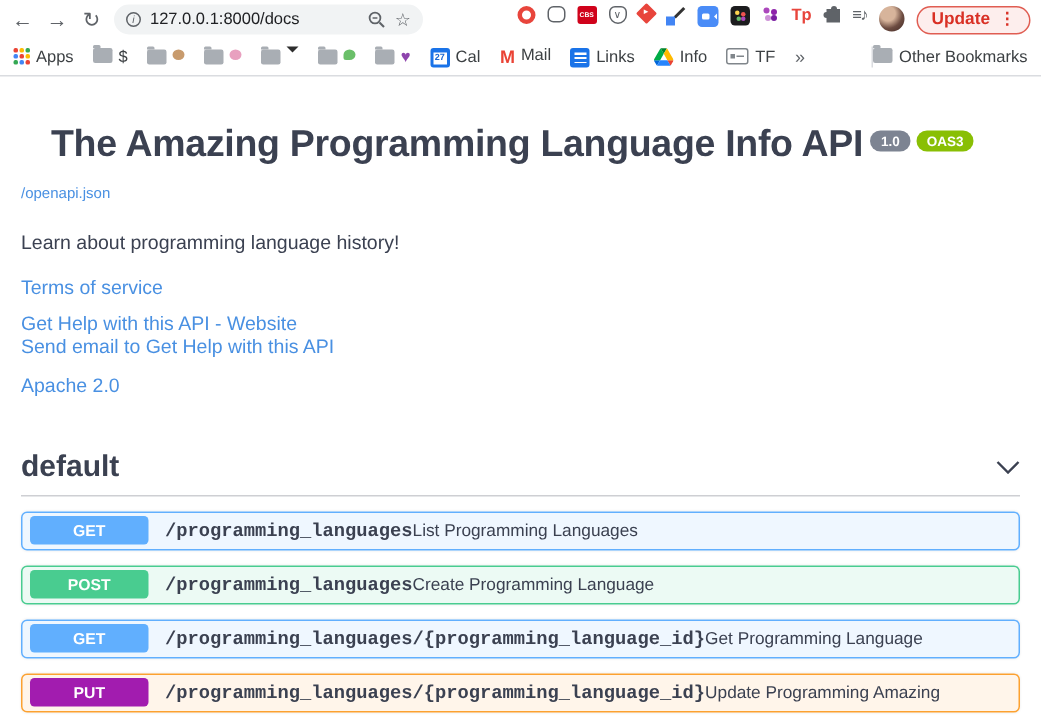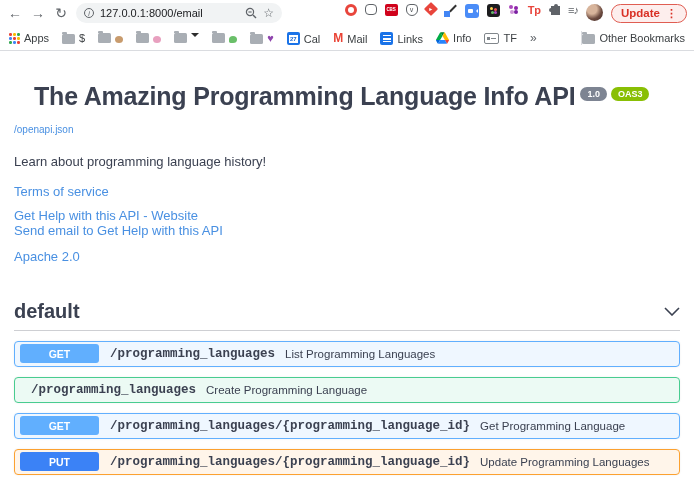--- a/index.html
+++ b/index.html
@@ -50,21 +50,21 @@
   .avatar { width:17px; height:17px; border-radius:50%;
             background:radial-gradient(circle at 35% 30%, #d7b49b 0 30%, #6d4c41 60%, #3e2723 100%); }
   .update { display:flex; align-items:center; gap:6px; padding:2px 9px; height:19px;
             border:1.5px solid #e05d52; border-radius:11px; background:#fdeeed;
             color:#d93025; font-size:11.5px; font-weight:bold; }
   .kebab { color:#d93025; font-size:11px; line-height:1; }
 
   
   .bookmarks { height:25px; display:flex; align-items:center; gap:13px; padding:0 9px;
                border-bottom:1px solid #dadce0; font-size:11px; color:#3c4043; background:#fff; }
-  .bm { display:flex; align-items:flex-end; gap:4px; white-space:nowrap; }
+  .bm { display:flex; align-items:flex-start; gap:4px; white-space:nowrap; }
   .grid { width:11px; height:11px; position:relative; }
   .grid i { position:absolute; left:0; top:0; width:2.5px; height:2.5px; border-radius:50%; background:#ea4335;
             box-shadow:4px 0 0 #fbbc04, 8px 0 0 #34a853, 0 4px 0 #4285f4, 4px 4px 0 #ea4335,
                        8px 4px 0 #fbbc04, 0 8px 0 #34a853, 4px 8px 0 #4285f4, 8px 8px 0 #ea4335; }
   .folder { width:13px; height:10px; background:#a9aeb4; border-radius:1.5px; position:relative; flex:0 0 auto; }
   .folder::before { content:""; position:absolute; top:-2px; left:0; width:5px; height:2px;
                     background:#a9aeb4; border-radius:1px 1px 0 0; }
   .blob { width:8px; height:7px; border-radius:50%; display:inline-block; }
   .blob.pet { background:#c89b6d; } .blob.brain { background:#e8a0bf; }
   .cap { width:0; height:0; border:4.5px solid transparent; border-bottom-color:#2d2d2d;
@@ -111,36 +111,36 @@
   .opblocks { margin-top:10px; }
   .opblock { height:26px; border-radius:4px; border:1px solid; display:flex; align-items:center;
              padding:0 5px; margin-bottom:10px; box-shadow:0 0 2px rgba(0,0,0,.08); }
   .opblock.get    { border-color:#61affe; background:rgba(97,175,254,.10); }
   .opblock.post   { border-color:#49cc90; background:rgba(73,204,144,.10); }
   .opblock.put    { border-color:#fca130; background:rgba(252,161,48,.10); }
   .method { width:79px; height:19px; border-radius:3px; color:#fff; font-weight:bold; font-size:10.5px;
             display:flex; align-items:center; justify-content:center; flex:0 0 auto; }
   .opblock.get .method    { background:#61affe; }
   .opblock.post .method   { background:#49cc90; }
-  .opblock.put .method    { background:#3b82f6; }
+  .opblock.put .method    { background:#a21caf; }
   .path { font-family:"Liberation Mono","DejaVu Sans Mono",monospace; font-weight:bold; font-size:12.5px;
           color:#3b4151; margin-left:11px; white-space:nowrap; }
-  .summary { font-size:11.5px; color:#3b4151; margin-left:10px; white-space:nowrap; }
+  .summary { font-size:11.5px; color:#3b4151; white-space:nowrap; }
 </style>
 </head>
 <body>
 
 <div class="toolbar">
   <span class="nav-ic">←</span>
   <span class="nav-ic">→</span>
   <span class="nav-ic">↻</span>
 
   <div class="addr">
     <span class="info-ic">i</span>
-    <span class="url">127.0.0.1:8000/email</span>
+    <span class="url">127.0.0.1:8000/docs</span>
     <span class="addr-right">
       <svg width="12" height="12" viewBox="0 0 12 12">
         <circle cx="5" cy="5" r="3.6" fill="none" stroke="#5f6368" stroke-width="1.2"></circle>
         <line x1="8" y1="8" x2="11" y2="11" stroke="#5f6368" stroke-width="1.4"></line>
         <line x1="3.4" y1="5" x2="6.6" y2="5" stroke="#5f6368" stroke-width="1.1"></line>
       </svg>
       <span class="star">☆</span>
     </span>
   </div>
 
@@ -284,28 +284,29 @@
     </svg>
   </div>
 
   <div class="opblocks">
     <div class="opblock get">
       <span class="method">GET</span>
       <span class="path">/programming_languages</span>
       <span class="summary">List Programming Languages</span>
     </div>
     <div class="opblock post">
+      <span class="method">POST</span>
       <span class="path">/programming_languages</span>
       <span class="summary">Create Programming Language</span>
     </div>
     <div class="opblock get">
       <span class="method">GET</span>
       <span class="path">/programming_languages/{programming_language_id}</span>
       <span class="summary">Get Programming Language</span>
     </div>
     <div class="opblock put">
       <span class="method">PUT</span>
       <span class="path">/programming_languages/{programming_language_id}</span>
-      <span class="summary">Update Programming Languages</span>
+      <span class="summary">Update Programming Amazing</span>
     </div>
 
   </div>
 </div>
 
 </body></html>

